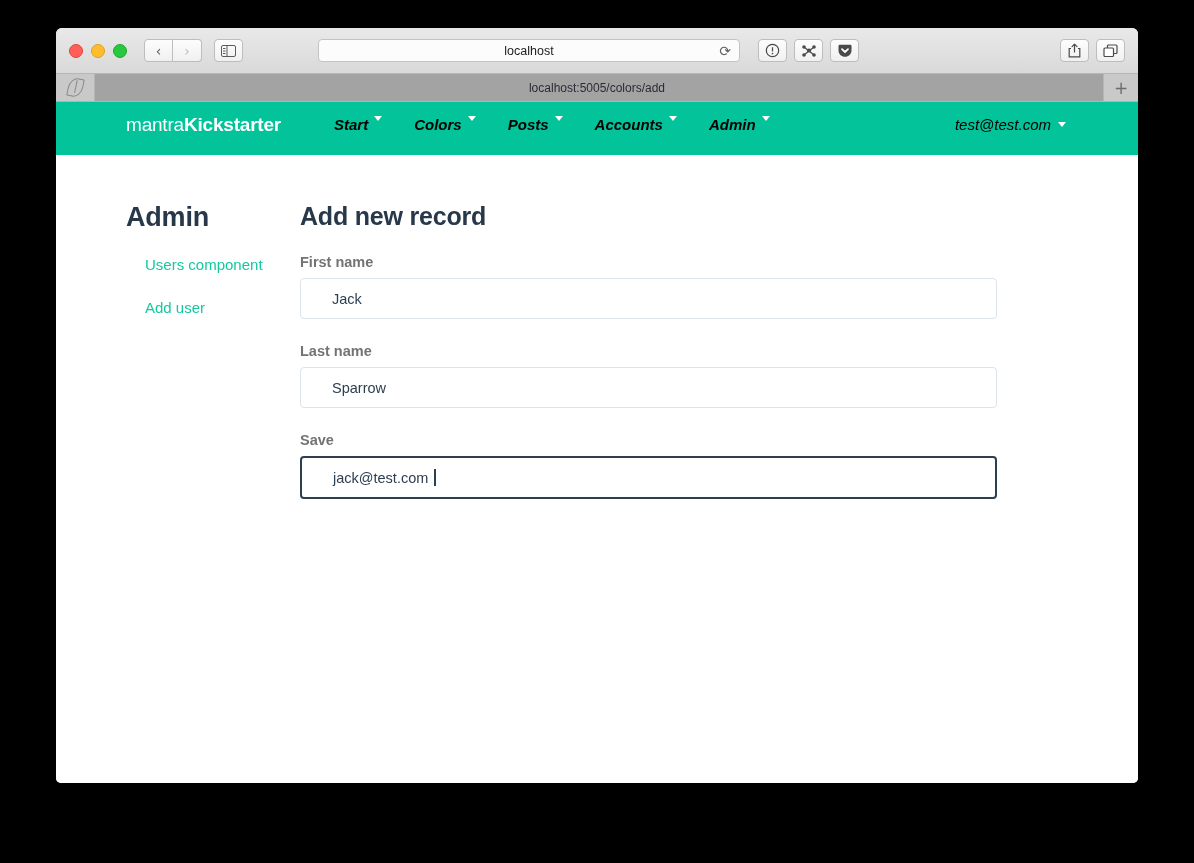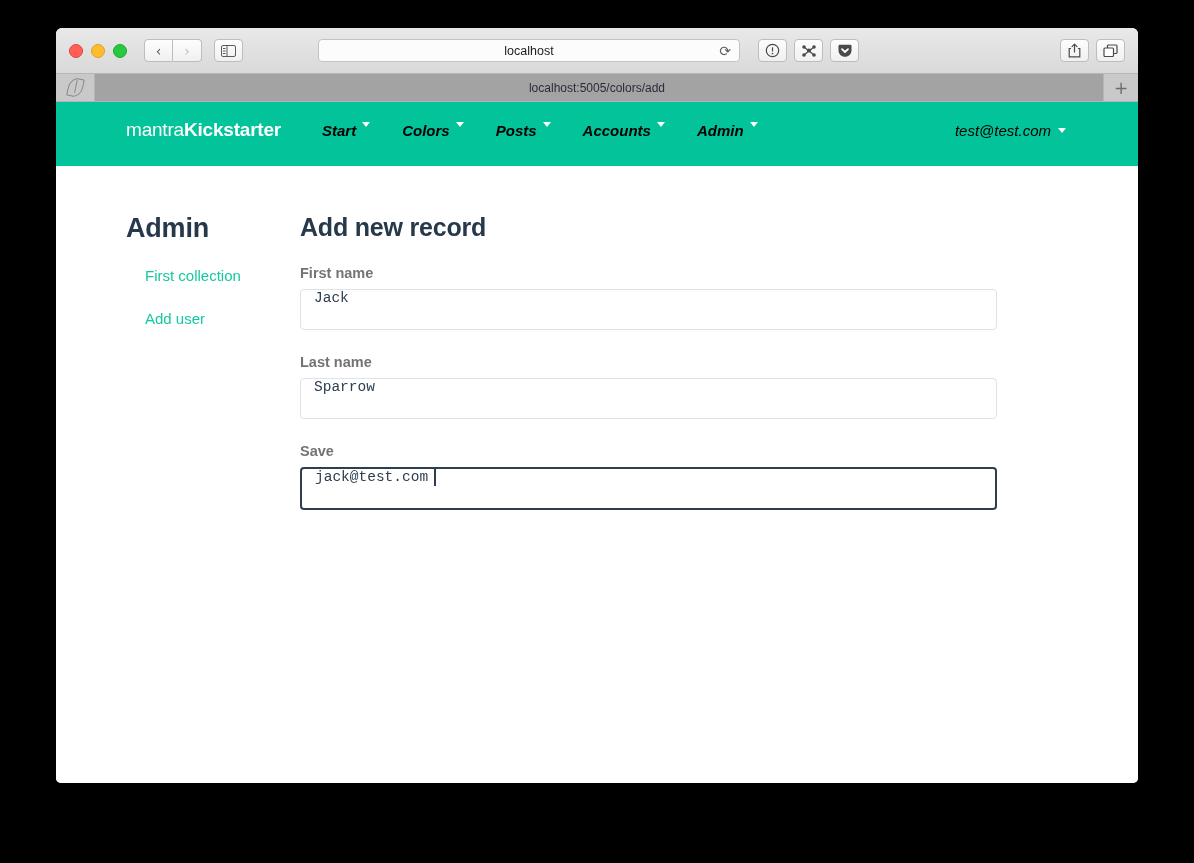--- a/index.html
+++ b/index.html
@@ -191,27 +191,28 @@
 
   
   .page {
     position: relative;
     height: 683px;
     background: #ffffff;
     overflow: hidden;
   }
 
   .navbar {
-    height: 64px;
+    height: 53px;
     background: #03c39a;
     display: flex;
     align-items: center;
     padding: 0 0 8px 70px;
     box-sizing: border-box;
     position: relative;
+    gap: 12px;
   }
   .brand {
     color: #ffffff;
     font-size: 19px;
     letter-spacing: -0.2px;
     white-space: nowrap;
   }
   .brand .brand-bold { font-weight: bold; }
 
   .nav-items {
@@ -291,24 +292,25 @@
   }
   .text-input {
     width: 697px;
     height: 41px;
     box-sizing: border-box;
     border: 1px solid #dde3ea;
     border-radius: 4px;
     background: #ffffff;
     color: #2c3e50;
     font-size: 14.5px;
-    font-family: Liberation Mono, monospace;
-    padding: 0 13px;
+    font-family: Liberation Sans, sans-serif;
+    padding: 0 31px;
     margin-bottom: 24px;
     display: flex;
+    align-items: center;
   }
   .text-input.focused {
     border: 2px solid #2c3e50;
     height: 43px;
     margin-bottom: 23px;
   }
   .caret-bar {
     display: inline-block;
     width: 1.5px;
     height: 17px;
@@ -461,21 +463,21 @@
         <div class="nav-right">
           <span class="nav-item">test@test.com</span>
           <span class="caret"></span>
         </div>
       </div>
 
       <div class="content">
 
         <div class="side-col">
           <div class="side-title">Admin</div>
-          <a class="side-link" href="#">First collection</a>
+          <a class="side-link" href="#">Users component</a>
           <a class="side-link" href="#">Add user</a>
         </div>
 
         <div class="form-col">
           <div class="form-title">Add new record</div>
 
           <div class="field-label">First name</div>
           <div class="text-input" placeholder="First name">
             <span>Jack</span>
           </div>

